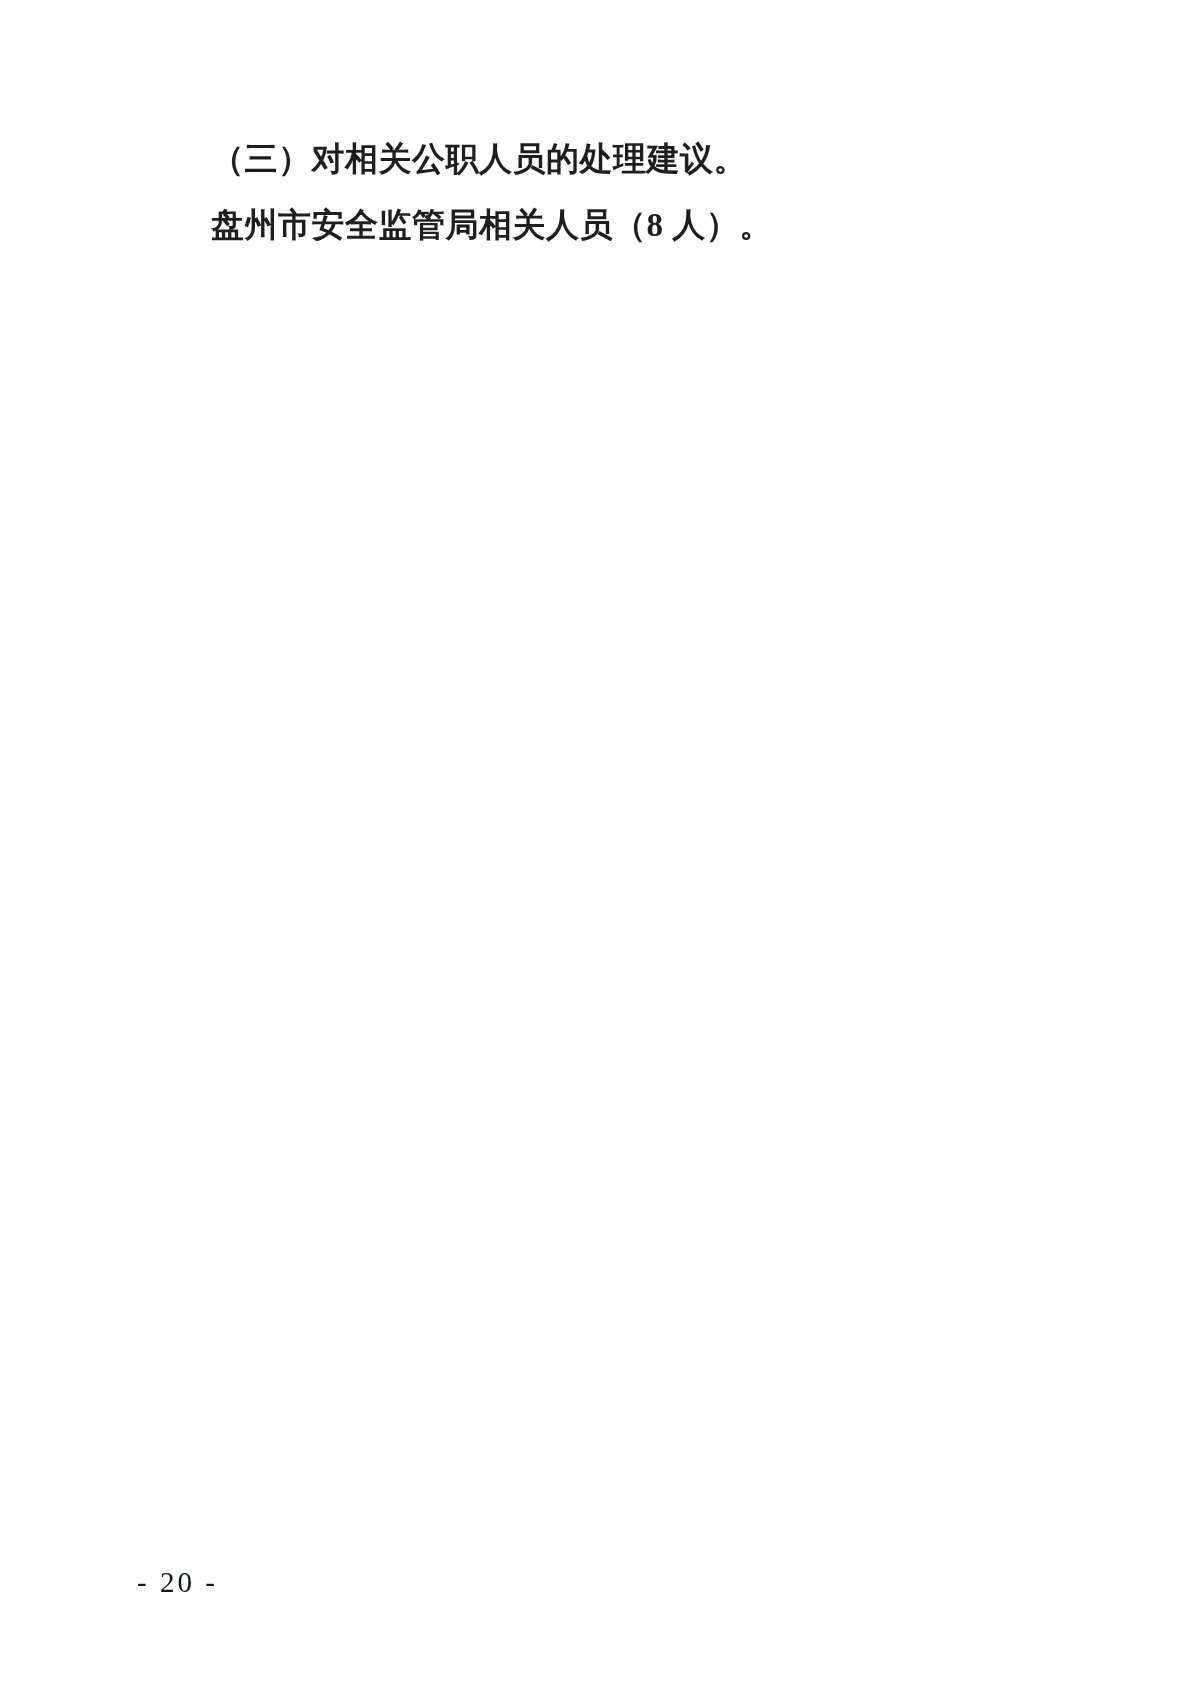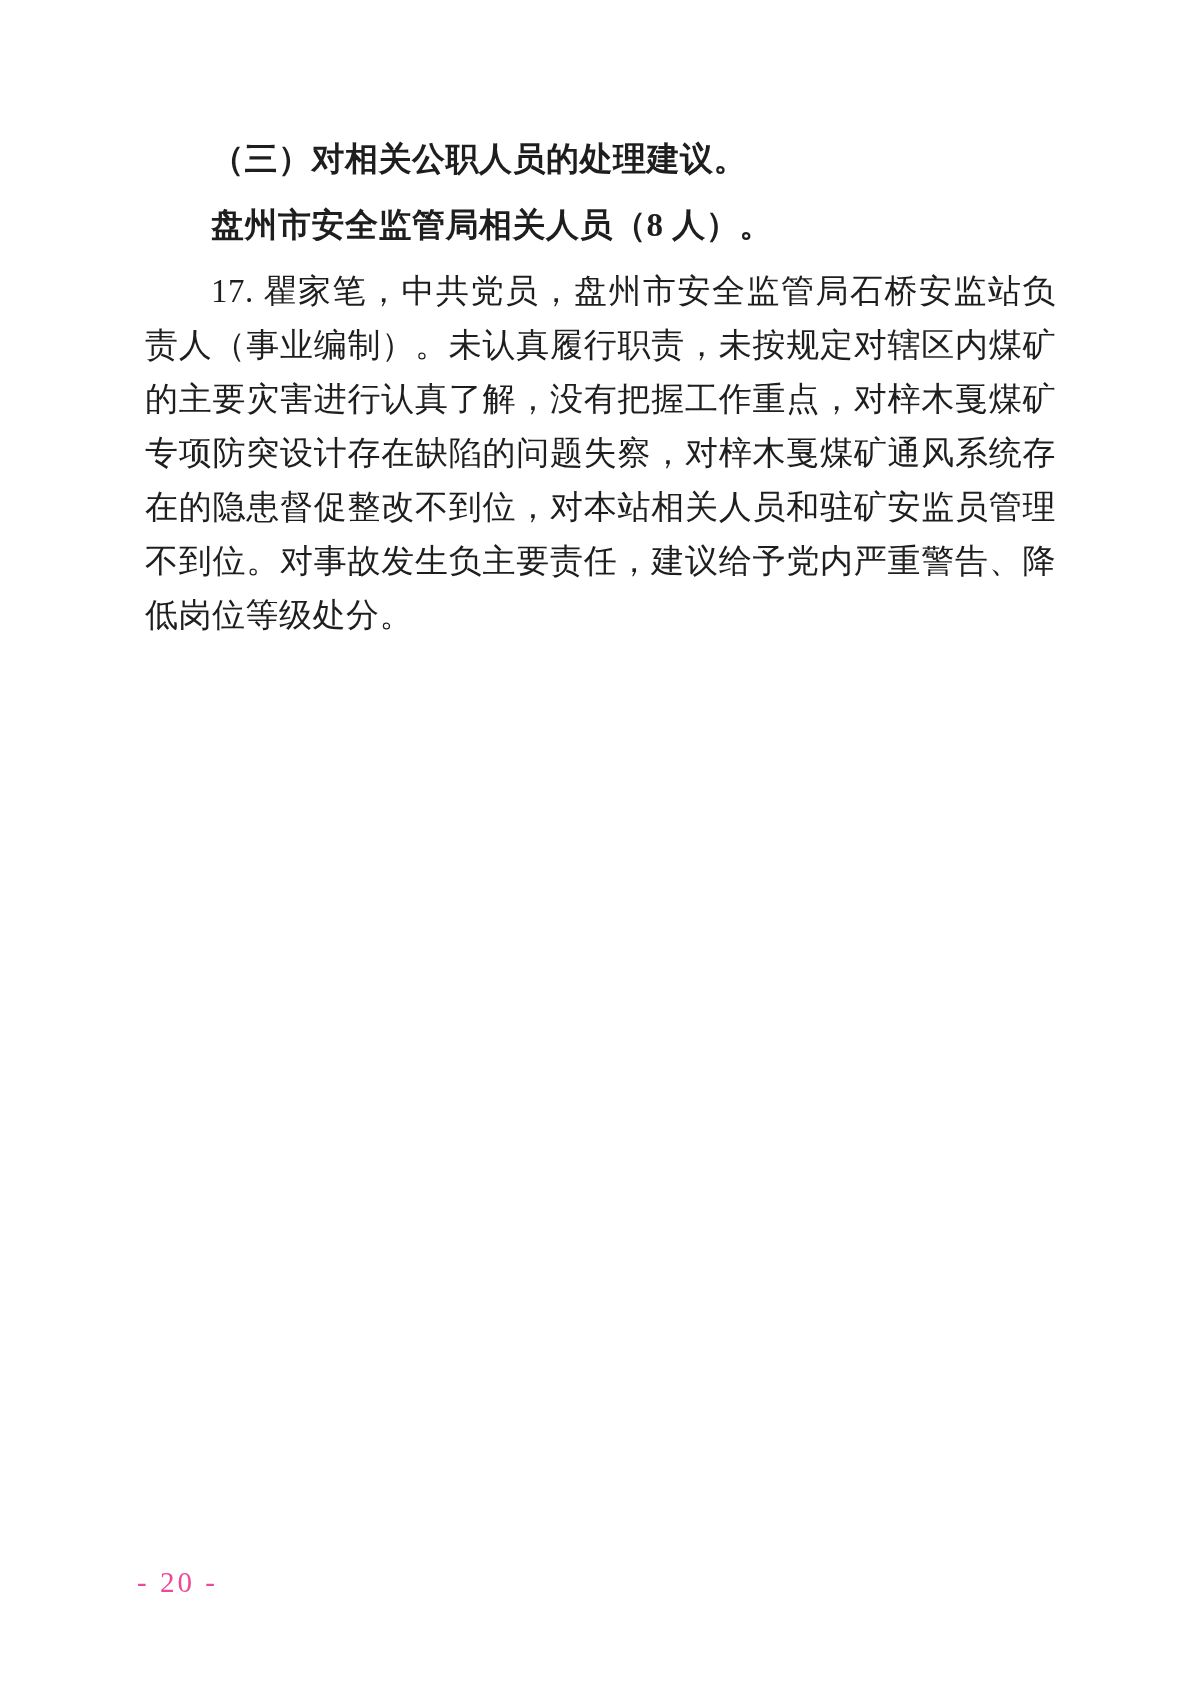--- a/index.html
+++ b/index.html
@@ -47,26 +47,25 @@
   }
   .body-para {
     font-weight: 400;
   }
   .page-number {
     position: absolute;
     left: 137px;
     top: 1566px;
     font-size: 29px;
     letter-spacing: 3px;
-    color: #ec4899;
+    color: #0f172a;
   }
 </style>
 </head>
 <body>
 
 <div class="page">
   <div class="content">
     <p class="section-heading">（三）对相关公职人员的处理建议。</p>
     <p class="group-heading">盘州市安全监管局相关人员（8 人）。</p>
-    <p class="body-para">17. 瞿家笔，中共党员，盘州市安全监管局石桥安监站负责人（事业编制）。未认真履行职责，未按规定对辖区内煤矿的主要灾害进行认真了解，没有把握工作重点，对梓木戛煤矿专项防突设计存在缺陷的问题失察，对梓木戛煤矿通风系统存在的隐患督促整改不到位，对本站相关人员和驻矿安监员管理不到位。对事故发生负主要责任，建议给予党内严重警告、降低岗位等级处分。</p>
   </div>
   <div class="page-number">- 20 -</div>
 </div>
 
 </body></html>

